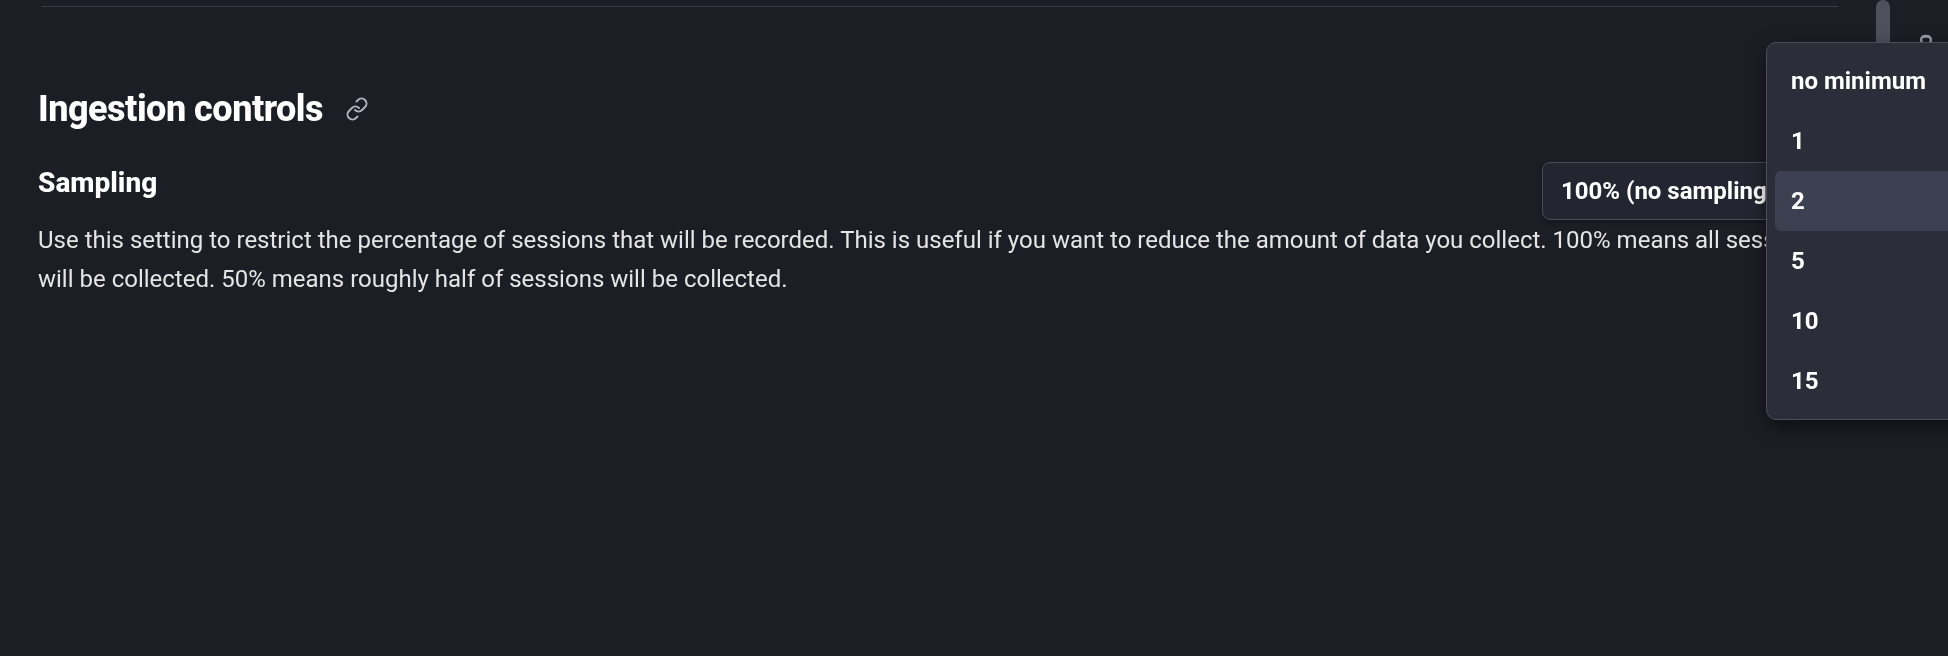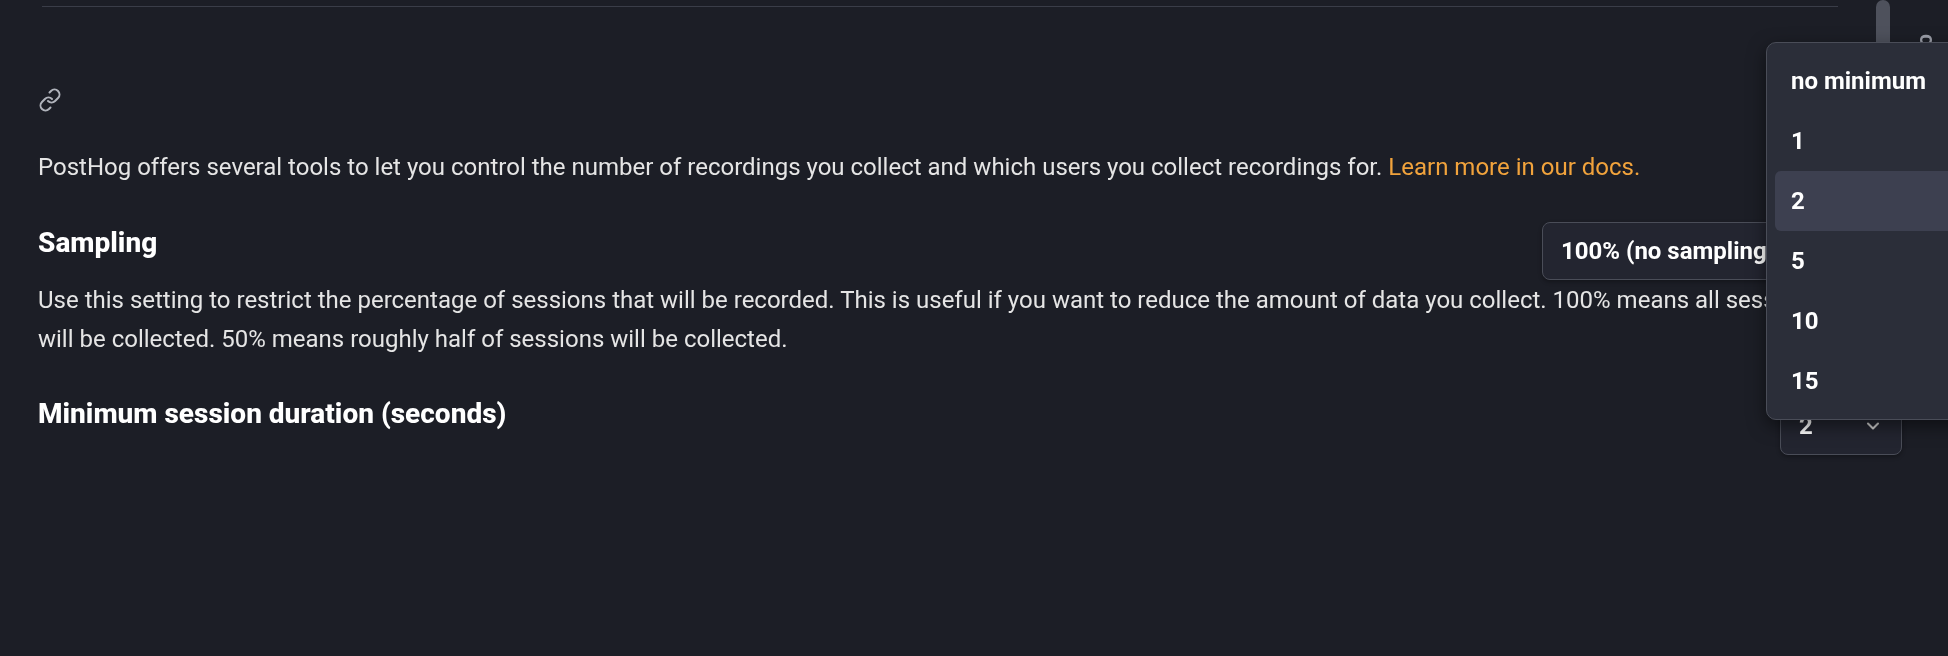--- a/index.html
+++ b/index.html
@@ -171,51 +171,46 @@
     }
   </style>
 </head>
 <body>
 
 <div class="divider-line"></div>
 
 <div class="content">
 
   <div class="section-title-row">
+    <h2 class="section-title">Ingestion controls</h2>
     <span class="link-icon">
       <svg width="24" height="24" viewBox="0 0 24 24" fill="none" stroke="currentColor" stroke-width="2" stroke-linecap="round" stroke-linejoin="round">
         <path d="M10 13a5 5 0 0 0 7.07 0l3-3a5 5 0 0 0-7.07-7.07l-1.5 1.5"></path>
         <path d="M14 11a5 5 0 0 0-7.07 0l-3 3a5 5 0 0 0 7.07 7.07l1.5-1.5"></path>
       </svg>
     </span>
   </div>
 
-  <p class="intro-para">
-    <span>PostHog offers several tools to let you control the number of recordings you collect and which users you collect recordings for. </span><span class="intro-link">Learn more in our docs.</span>
-  </p>
 
   <div class="setting-block">
     <div class="setting-header-row">
       <h3 class="setting-title">Sampling</h3>
     </div>
     <div class="select-button sampling-select">
       <span>100% (no sampling)</span>
       <span class="chevron">
         <svg width="20" height="20" viewBox="0 0 24 24" fill="none" stroke="currentColor" stroke-width="2.5" stroke-linecap="round" stroke-linejoin="round">
             <polyline points="6 9 12 15 18 9"></polyline>
           </svg>
       </span>
     </div>
     <p class="setting-desc">Use this setting to restrict the percentage of sessions that will be recorded. This is useful if you want to reduce the amount of data you collect. 100% means all sessions will be collected. 50% means roughly half of sessions will be collected.</p>
   </div>
 
   <div class="setting-block">
-    <div class="setting-header-row">
-      <h3 class="setting-title">Minimum session duration (seconds)</h3>
-    </div>
     <div class="select-button duration-select">
       <span>2</span>
       <span class="chevron">
         <svg width="20" height="20" viewBox="0 0 24 24" fill="none" stroke="currentColor" stroke-width="2.5" stroke-linecap="round" stroke-linejoin="round">
             <polyline points="6 9 12 15 18 9"></polyline>
           </svg>
       </span>
     </div>
   </div>
 

